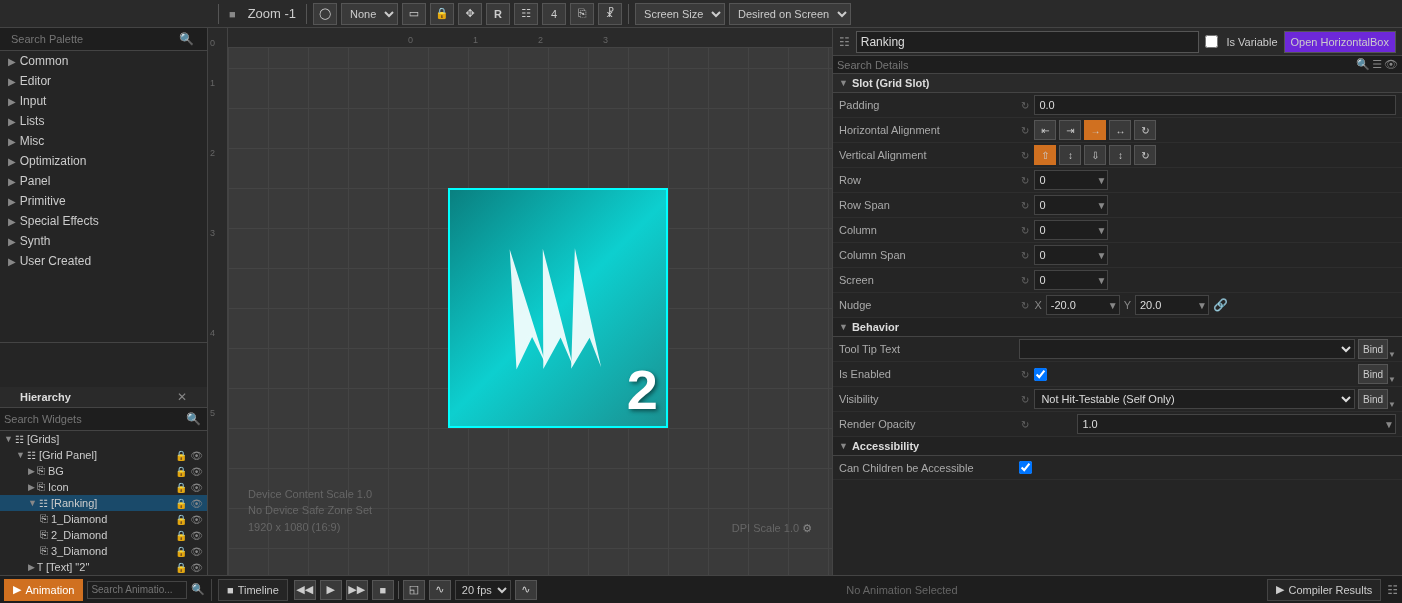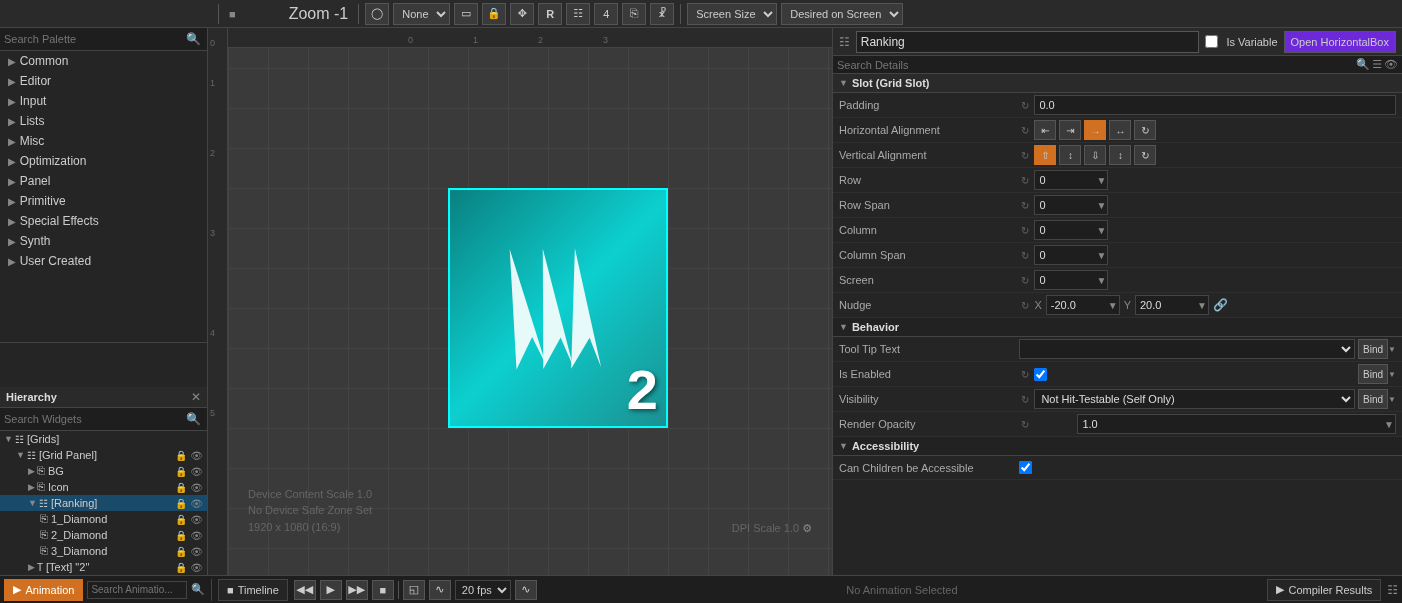--- a/index.html
+++ b/index.html
@@ -8,58 +8,58 @@
     
     .top-toolbar {
       display: flex; align-items: center; background: #2a2a2a; border-bottom: 1px solid #444;
       height: 28px; padding: 0 4px; gap: 4px; flex-shrink: 0;
     }
     .toolbar-sep { width: 1px; height: 20px; background: #555; margin: 0 2px; }
     .toolbar-select {
       background: #3a3a3a; border: 1px solid #555; color: #ccc; font-size: 11px;
       height: 22px; padding: 0 4px; cursor: pointer;
     }
-    .zoom-label { font-size: 16px; color: #ccc; padding: 0 4px; margin-left: 41px; }
+    .zoom-label { font-size: 13px; color: #ccc; padding: 0 4px; }
     .toolbar-icon-btn {
       background: #3a3a3a; border: 1px solid #555; color: #ccc; width: 24px; height: 22px;
       display: flex; align-items: center; justify-content: center; cursor: pointer; font-size: 11px;
     }
 
     
     .main-area {
       display: flex; flex: 1; overflow: hidden;
     }
 
     
     .left-panel {
       width: 208px; background: #252525; border-right: 1px solid #444; display: flex; flex-direction: column; flex-shrink: 0;
     }
     .search-box {
-      display: flex; align-items: center; background: #1e1e1e; border-bottom: 1px solid #444; padding: 2px 4px;
+      display: flex; align-items: center; background: #1e1e1e; border-bottom: 1px solid #444; padding: 2px 11px;
     }
     .search-input {
       flex: 1; background: transparent; border: none; color: #ccc; font-size: 11px; outline: none;
     }
     .search-icon-btn {
       background: none; border: none; color: #888; cursor: pointer; font-size: 12px; padding: 2px;
     }
     .palette-items { overflow-y: auto; flex: 1; }
     .palette-item {
       display: flex; align-items: center; padding: 3px 8px; cursor: pointer; color: #ccc;
     }
     .palette-item-triangle { margin-right: 4px; font-size: 10px; color: #888; }
     .palette-item-label { font-size: 12px; }
 
     
     .hierarchy-panel {
       border-top: 1px solid #444; background: #252525;
     }
     .panel-header {
       display: flex; align-items: center; background: #2a2a2a; border-bottom: 1px solid #444;
-      padding: 3px 6px; font-size: 11px; font-weight: bold; margin-top: 44px;
+      padding: 3px 20px; font-size: 11px; font-weight: bold; margin-top: 44px;
     }
     .panel-header-title { flex: 1; color: #ddd; }
     .panel-close-btn { background: none; border: none; color: #888; cursor: pointer; font-size: 12px; }
     .hierarchy-search {
       display: flex; align-items: center; background: #1e1e1e; border-bottom: 1px solid #444; padding: 2px 4px;
     }
     .hierarchy-items { font-size: 11px; }
     .hier-item {
       display: flex; align-items: center; padding: 2px 4px; cursor: pointer;
     }
@@ -178,21 +178,21 @@
     .align-btn.active { background: #d07020; border-color: #d07020; }
     .prop-stepper {
       background: none; border: none; color: #888; cursor: pointer; font-size: 10px; padding: 0 1px;
     }
     .prop-number-wrap { display: flex; align-items: center; background: #1e1e1e; border: 1px solid #444; height: 20px; }
     .prop-number-input { background: transparent; border: none; color: #ddd; font-size: 11px; padding: 1px 4px; width: 60px; outline: none; }
     .bind-btn {
       background: #3a3a3a; border: 1px solid #555; color: #ccc; font-size: 10px;
       padding: 1px 4px; cursor: pointer; height: 20px;
     }
-    .bind-dropdown { display: flex; align-items: center; }
+    .bind-dropdown { display: flex; align-items: flex-end; }
     .bind-dropdown-arrow { font-size: 8px; color: #888; }
 
     .nudge-row { display: flex; align-items: center; gap: 4px; flex: 1; }
     .nudge-label { font-size: 11px; color: #888; }
     .nudge-link-btn { background: none; border: none; color: #666; cursor: pointer; font-size: 12px; }
 
     .behavior-section { background: #222; }
     .accessibility-section { background: #222; }
 
     

